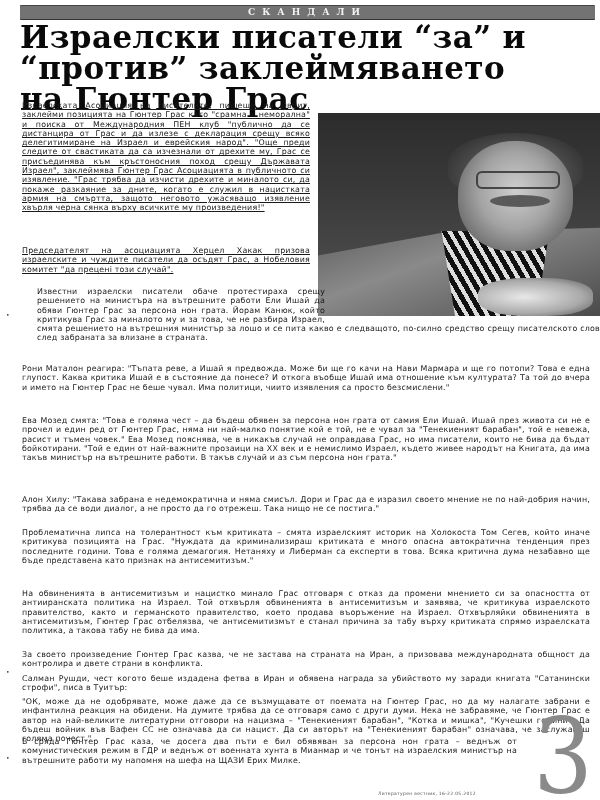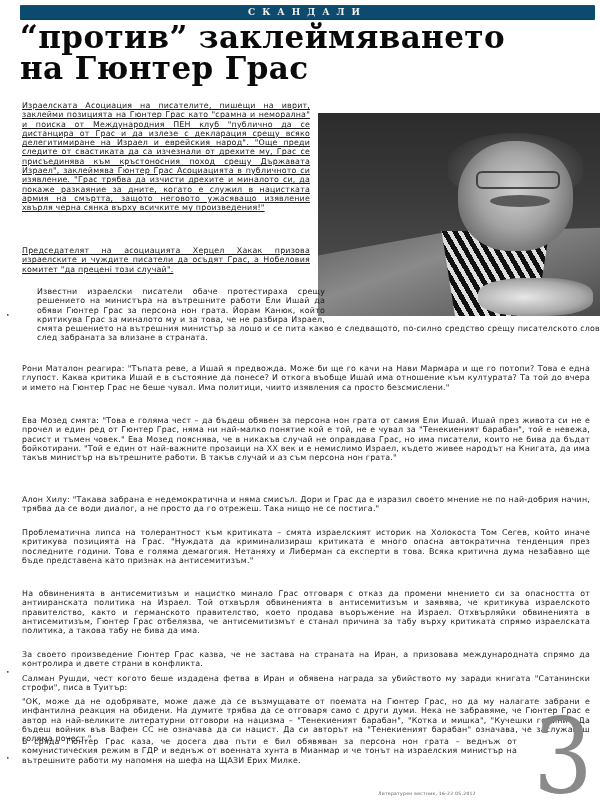--- a/index.html
+++ b/index.html
@@ -1,19 +1,19 @@
 <!DOCTYPE html>
 <html><head>
 <meta charset="utf-8">
 <style>
   html, body { margin: 0; padding: 0; background: #ffffff; }
   body { width: 600px; height: 800px; position: relative; overflow: hidden;
          font-family: "DejaVu Sans", sans-serif; color: #111; }
   .banner { position: absolute; left: 20px; top: 6px; width: 575px; height: 13px;
-            background: #0c4a6e; border-radius: 1px;
+            background: #737373; border-radius: 1px;
             box-shadow: 0 -1px 0 #444, 0 1px 0 #333; }
   .banner span { display: block; text-align: center; color: #f2f2f2;
                  font-family: "DejaVu Serif", serif; font-weight: bold;
                  font-size: 9px; letter-spacing: 7px; line-height: 13px; }
   .headline { position: absolute; left: 20px; top: 22px; width: 575px;
               font-family: "DejaVu Serif", serif; font-weight: bold;
               font-size: 31px; line-height: 31px; letter-spacing: 0.4px;
               color: #0a0a0a; margin: 0; }
   .headline span { display: block; white-space: nowrap; }
   .photo { position: absolute; left: 318px; top: 113px; width: 282px; height: 203px;
@@ -52,20 +52,21 @@
   .bullet { position: absolute; left: 6px; font-size: 6px; color: #333; }
 </style>
 </head>
 <body>
 
 <div class="banner">
   <span>СКАНДАЛИ</span>
 </div>
 
 <h1 class="headline">
+  <span>Израелски писатели “за” и</span>
   <span>“против” заклеймяването</span>
   <span>на Гюнтер Грас</span>
 </h1>
 
 <div class="photo">
   <div class="jacket"></div>
   <div class="shirt"></div>
   <div class="hair"></div>
   <div class="face"></div>
   <div class="glasses"></div>
@@ -79,21 +80,21 @@
 <div style="position:absolute; left:37px; top:287px; width:568px; height:72px; overflow:hidden;">
   <div style="float:right; width:280px; height:30px;"></div>
   <p style="margin:0; font-size:7.9px; line-height:9.3px; text-align:justify; letter-spacing:0.2px; color:#1a1a1a;">Известни израелски писатели обаче протестираха срещу решението на министъра на вътрешните работи Ели Ишай да обяви Гюнтер Грас за персона нон грата. Йорам Канюк, който критикува Грас за миналото му и за това, че не разбира Израел, смята решението на вътрешния министър за лошо и се пита какво е следващото, по-силно средство срещу писателското слово след забраната за влизане в страната.</p>
 </div>
 
 <p class="p wide" style="top:364px; height:47px; overflow:hidden;">Рони Маталон реагира: "Тъпата реве, а Ишай я предвожда. Може би ще го качи на Нави Мармара и ще го потопи? Това е една глупост. Каква критика Ишай е в състояние да понесе? И откога въобще Ишай има отношение към културата? Та той до вчера и името на Гюнтер Грас не беше чувал. Има политици, чиито изявления са просто безсмислени."</p>
 <p class="p wide" style="top:416px; height:74px; overflow:hidden;">Ева Мозед смята: "Това е голяма чест – да бъдеш обявен за персона нон грата от самия Ели Ишай. Ишай през живота си не е прочел и един ред от Гюнтер Грас, няма ни най-малко понятие кой е той, не е чувал за "Тенекиеният барабан", той е невежа, расист и тъмен човек." Ева Мозед пояснява, че в никакъв случай не оправдава Грас, но има писатели, които не бива да бъдат бойкотирани. "Той е един от най-важните прозаици на XX век и е немислимо Израел, където живее народът на Книгата, да има такъв министър на вътрешните работи. В такъв случай и аз съм персона нон грата."</p>
 <p class="p wide" style="top:495px; height:28px; overflow:hidden;">Алон Хилу: "Такава забрана е недемократична и няма смисъл. Дори и Грас да е изразил своето мнение не по най-добрия начин, трябва да се води диалог, а не просто да го отрежеш. Така нищо не се постига."</p>
 <p class="p wide" style="top:528px; height:56px; overflow:hidden;">Проблематична липса на толерантност към критиката – смята израелският историк на Холокоста Том Сегев, който иначе критикува позицията на Грас. "Нуждата да криминализираш критиката е много опасна автократична тенденция през последните години. Това е голяма демагогия. Нетаняху и Либерман са експерти в това. Всяка критична дума незабавно ще бъде представена като признак на антисемитизъм."</p>
 <p class="p wide" style="top:589px; height:57px; overflow:hidden;">На обвиненията в антисемитизъм и нацистко минало Грас отговаря с отказ да промени мнението си за опасността от антииранската политика на Израел. Той отхвърля обвиненията в антисемитизъм и заявява, че критикува израелското правителство, както и германското правителство, което продава въоръжение на Израел. Отхвърляйки обвиненията в антисемитизъм, Гюнтер Грас отбелязва, че антисемитизмът е станал причина за табу върху критиката спрямо израелската политика, а такова табу не бива да има.</p>
-<p class="p wide" style="top:650px; height:19px; overflow:hidden;">За своето произведение Гюнтер Грас казва, че не застава на страната на Иран, а призовава международната спрямо да контролира и двете страни в конфликта.</p>
+<p class="p wide" style="top:650px; height:19px; overflow:hidden;">За своето произведение Гюнтер Грас казва, че не застава на страната на Иран, а призовава международната общност да контролира и двете страни в конфликта.</p>
 <p class="p wide" style="top:674px; height:19px; overflow:hidden;">Салман Рушди, чест когото беше издадена фетва в Иран и обявена награда за убийството му заради книгата "Сатанински строфи", писа в Туитър:</p>
 <p class="p wide" style="top:697px; height:56px; overflow:hidden;">"ОК, може да не одобрявате, може даже да се възмущавате от поемата на Гюнтер Грас, но да му налагате забрани е инфантилна реакция на обидени. На думите трябва да се отговаря само с други думи. Нека не забравяме, че Гюнтер Грас е автор на най-великите литературни отговори на нацизма – "Тенекиеният барабан", "Котка и мишка", "Кучешки години". Да бъдеш войник във Вафен СС не означава да си нацист. Да си авторът на "Тенекиеният барабан" означава, че заслужаваш голяма почест."</p>
 <p class="p" style="top:737px; width:495px; height:38px; overflow:hidden;">В сряда Гюнтер Грас каза, че досега два пъти е бил обявяван за персона нон грата – веднъж от комунистическия режим в ГДР и веднъж от военната хунта в Мианмар и че тонът на израелския министър на вътрешните работи му напомня на шефа на ЩАЗИ Ерих Милке.</p>
 
 <span class="bullet" style="top:311px;">•</span>
 <span class="bullet" style="top:668px;">•</span>
 <span class="bullet" style="top:754px;">•</span>
 
 <div class="byline">БОРИСЛАВ СКОЧЕВ</div>
 <div class="source">Литературен вестник, 16-22.05.2012</div>

